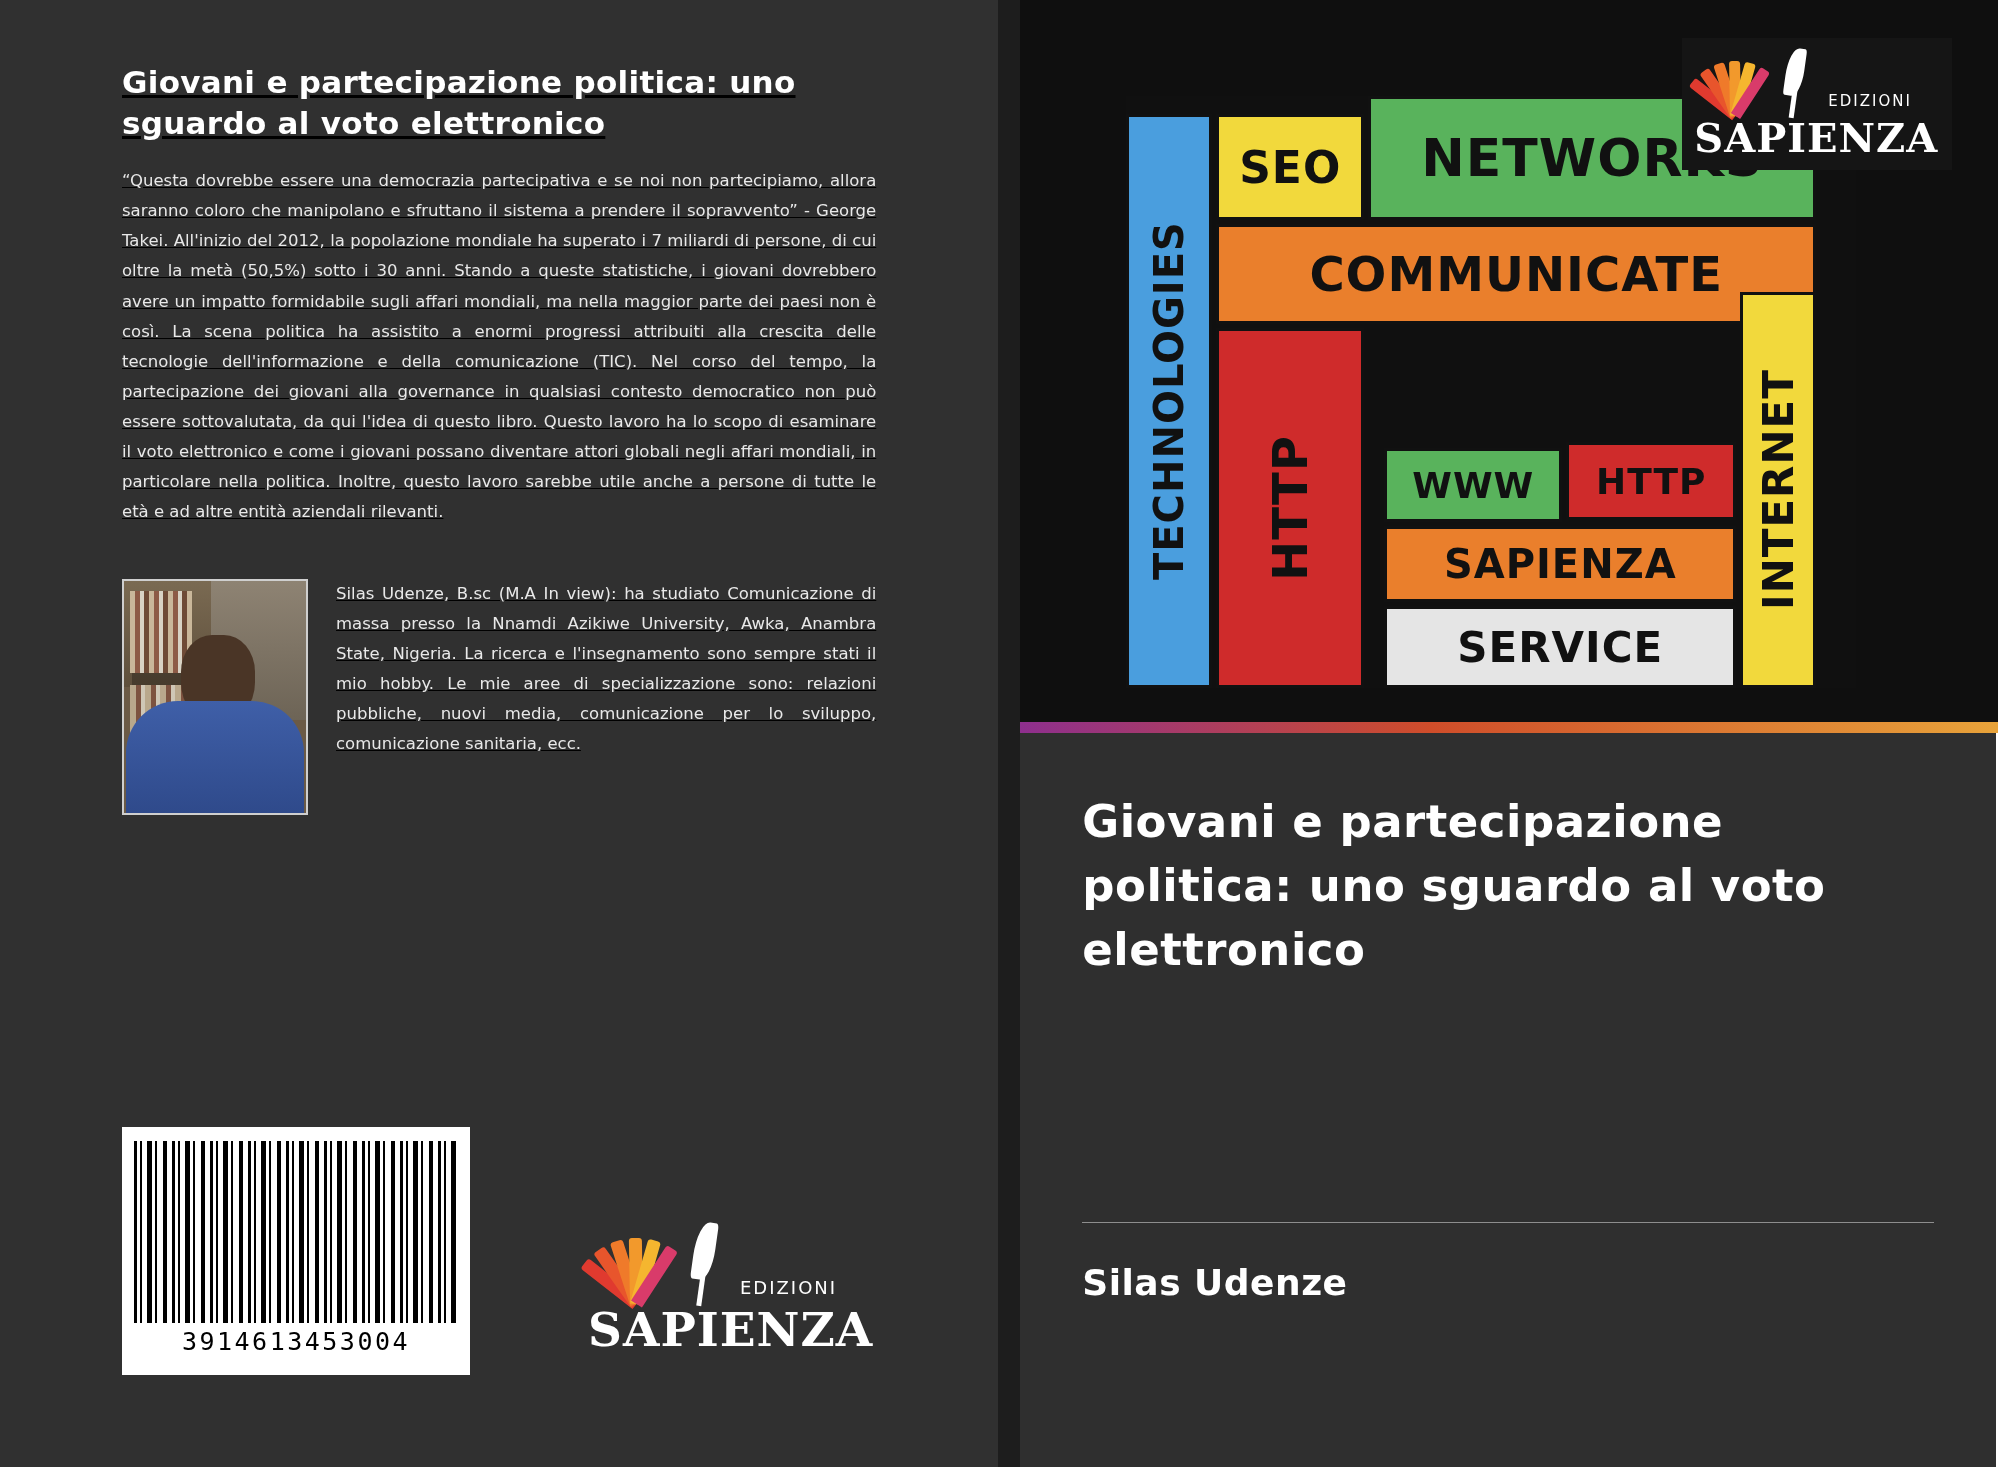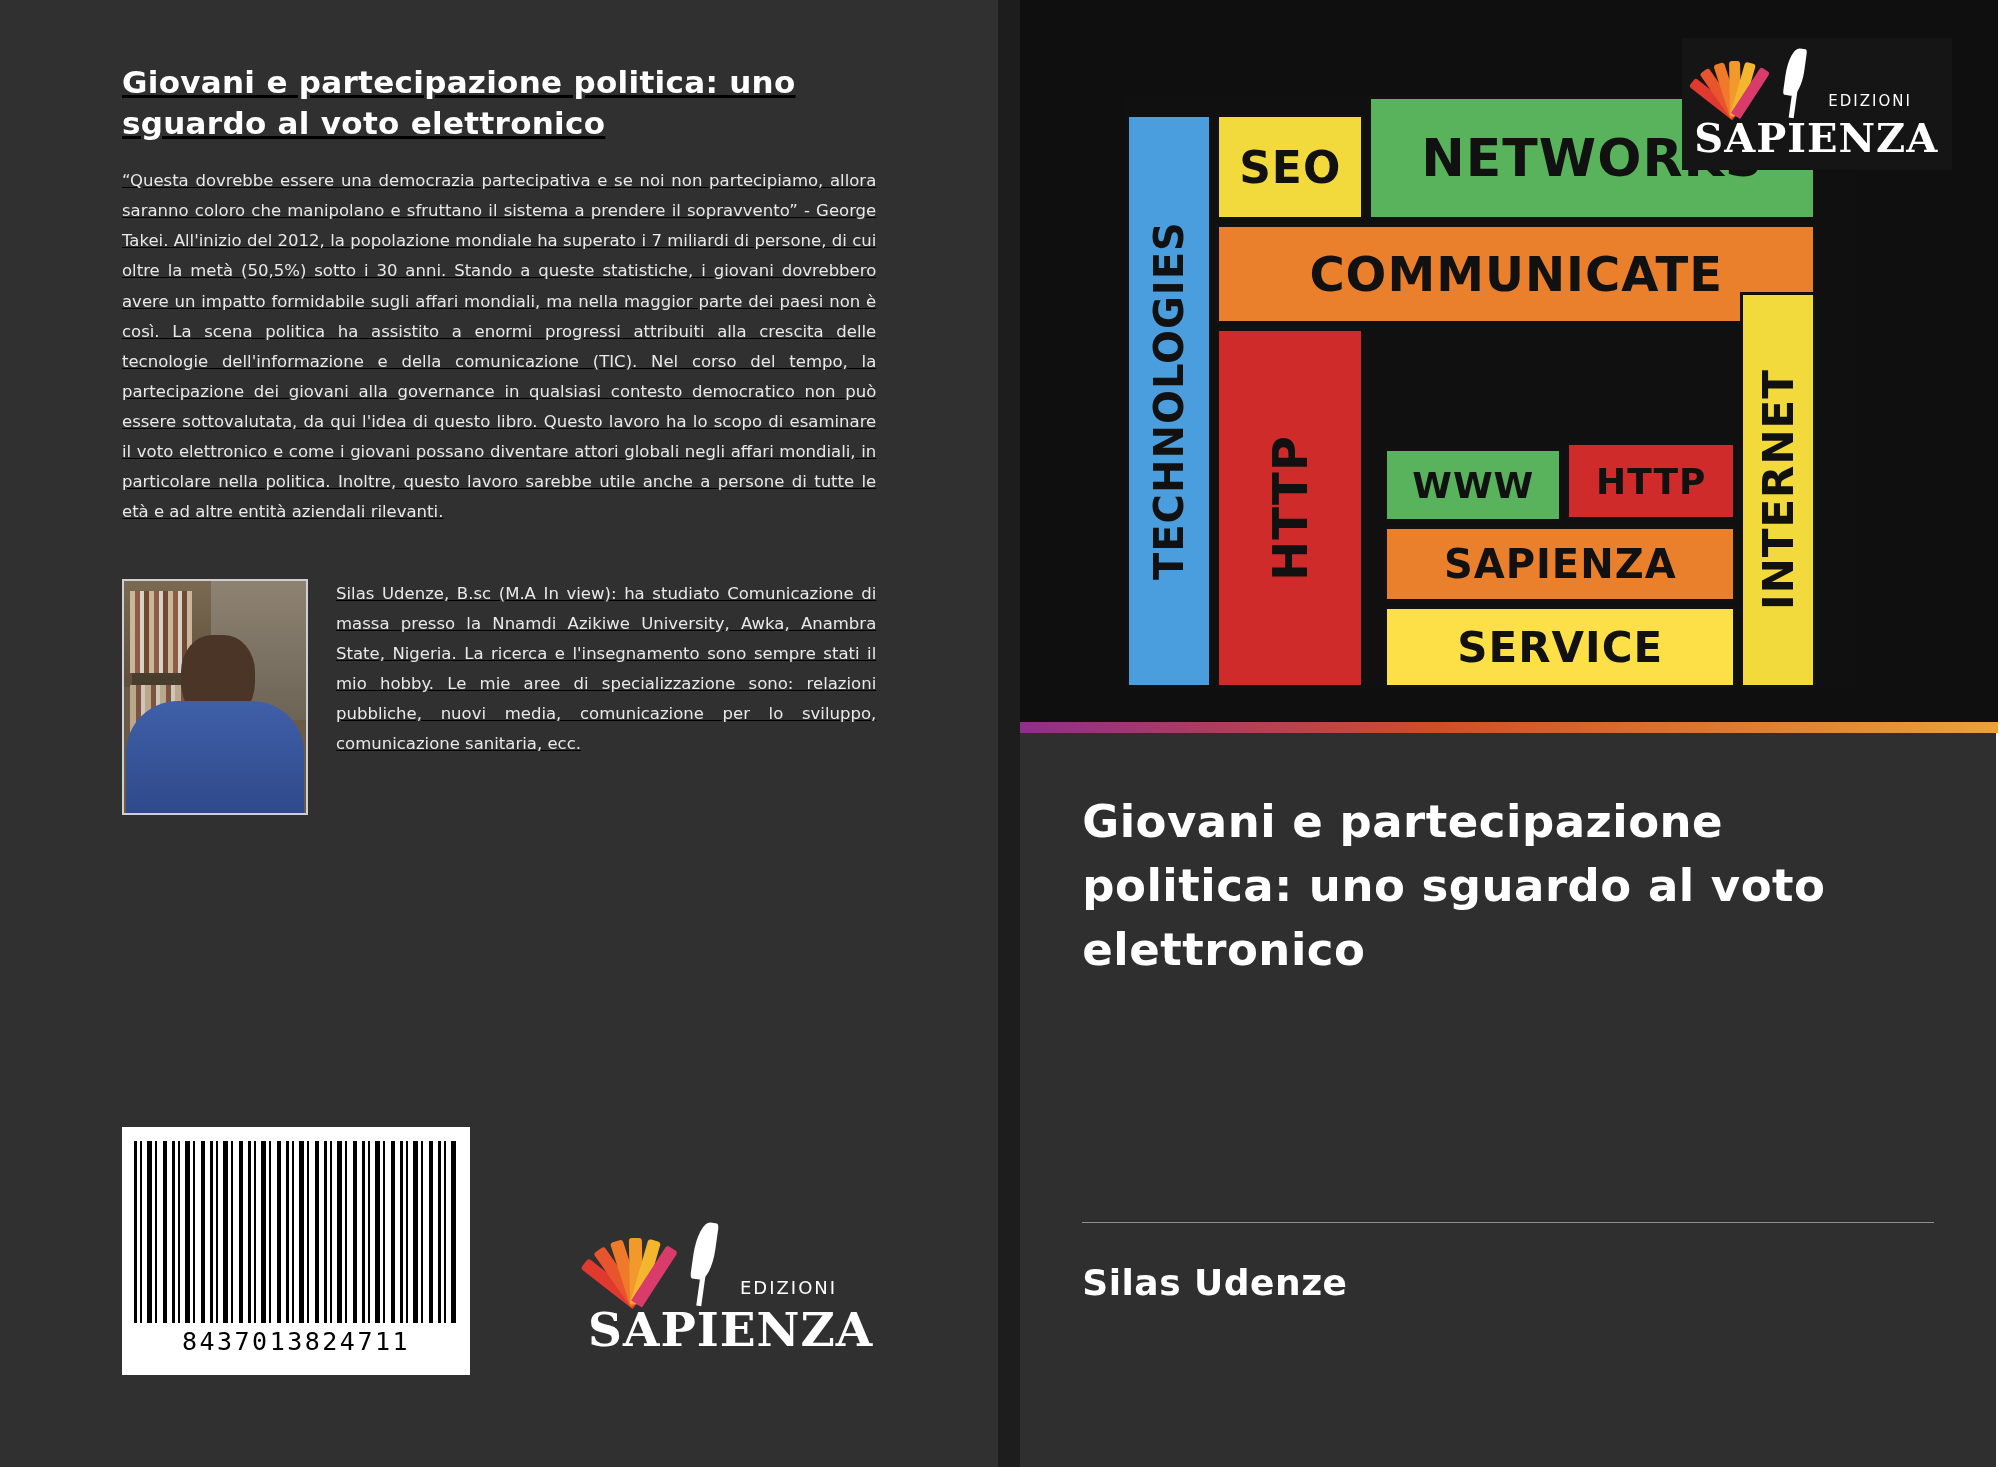--- a/index.html
+++ b/index.html
@@ -311,21 +311,21 @@
         <div class="ph-books2"></div>
         <div class="ph-head"></div>
         <div class="ph-body"></div>
       </div>
       <div class="author-bio">Silas Udenze, B.sc (M.A In view): ha studiato Comunicazione di massa presso la Nnamdi Azikiwe University, Awka, Anambra State, Nigeria. La ricerca e l'insegnamento sono sempre stati il mio hobby. Le mie aree di specializzazione sono: relazioni pubbliche, nuovi media, comunicazione per lo sviluppo, comunicazione sanitaria, ecc.</div>
     </div>
 
     <div class="barcode-area">
       <div class="barcode">
         <div class="bars"></div>
-        <div class="barcode-num">8437013824711</div>
+        <div class="barcode-num">3914613453004</div>
       </div>
       <div class="pub-logo-back logo">
         <div class="logo-top">
           <div class="fan">
               <i style="background: rgb(224, 58, 47); transform: rotate(-52deg);"></i>
               <i style="background: rgb(232, 85, 44); transform: rotate(-35deg);"></i>
               <i style="background: rgb(239, 122, 42); transform: rotate(-18deg);"></i>
               <i style="background: rgb(242, 153, 44); transform: rotate(-1deg);"></i>
               <i style="background: rgb(245, 182, 47); transform: rotate(16deg);"></i>
               <i style="background: rgb(217, 59, 106); transform: rotate(33deg);"></i>
@@ -345,21 +345,21 @@
       <div class="collage">
           <div class="tile vert" style="left: 0px; top: 18px; width: 86px; height: 574px; background: rgb(74, 158, 222); font-size: 40px;">TECHNOLOGIES</div>
           <div class="tile" style="left: 90px; top: 18px; width: 148px; height: 106px; background: rgb(242, 217, 60); font-size: 44px;">SEO</div>
           <div class="tile" style="left: 242px; top: 0px; width: 448px; height: 124px; background: rgb(89, 179, 92); font-size: 52px;">NETWORKS</div>
           <div class="tile" style="left: 90px; top: 128px; width: 600px; height: 100px; background: rgb(234, 127, 44); font-size: 48px;">COMMUNICATE</div>
           <div class="tile vert" style="left: 90px; top: 232px; width: 148px; height: 360px; background: rgb(207, 43, 43); font-size: 48px;">HTTP</div>
           <div class="tile vert" style="left: 614px; top: 196px; width: 76px; height: 396px; background: rgb(242, 217, 60); font-size: 42px;">INTERNET</div>
           <div class="tile" style="left: 258px; top: 352px; width: 178px; height: 74px; background: rgb(89, 179, 92); font-size: 36px;">WWW</div>
           <div class="tile" style="left: 440px; top: 346px; width: 170px; height: 78px; background: rgb(207, 43, 43); font-size: 36px;">HTTP</div>
           <div class="tile" style="left: 258px; top: 430px; width: 352px; height: 76px; background: rgb(234, 127, 44); font-size: 40px;">SAPIENZA</div>
-          <div class="tile" style="left: 258px; top: 510px; width: 352px; height: 82px; background: #fde047; font-size: 42px;">SERVICE</div>
+          <div class="tile" style="left: 258px; top: 510px; width: 352px; height: 82px; background: #e5e5e5; font-size: 42px;">SERVICE</div>
         </div>
       <div class="logo-front logo">
         <div class="logo-top">
           <div class="fan">
               <i style="background: rgb(224, 58, 47); transform: rotate(-52deg);"></i>
               <i style="background: rgb(232, 85, 44); transform: rotate(-35deg);"></i>
               <i style="background: rgb(239, 122, 42); transform: rotate(-18deg);"></i>
               <i style="background: rgb(242, 153, 44); transform: rotate(-1deg);"></i>
               <i style="background: rgb(245, 182, 47); transform: rotate(16deg);"></i>
               <i style="background: rgb(217, 59, 106); transform: rotate(33deg);"></i>

